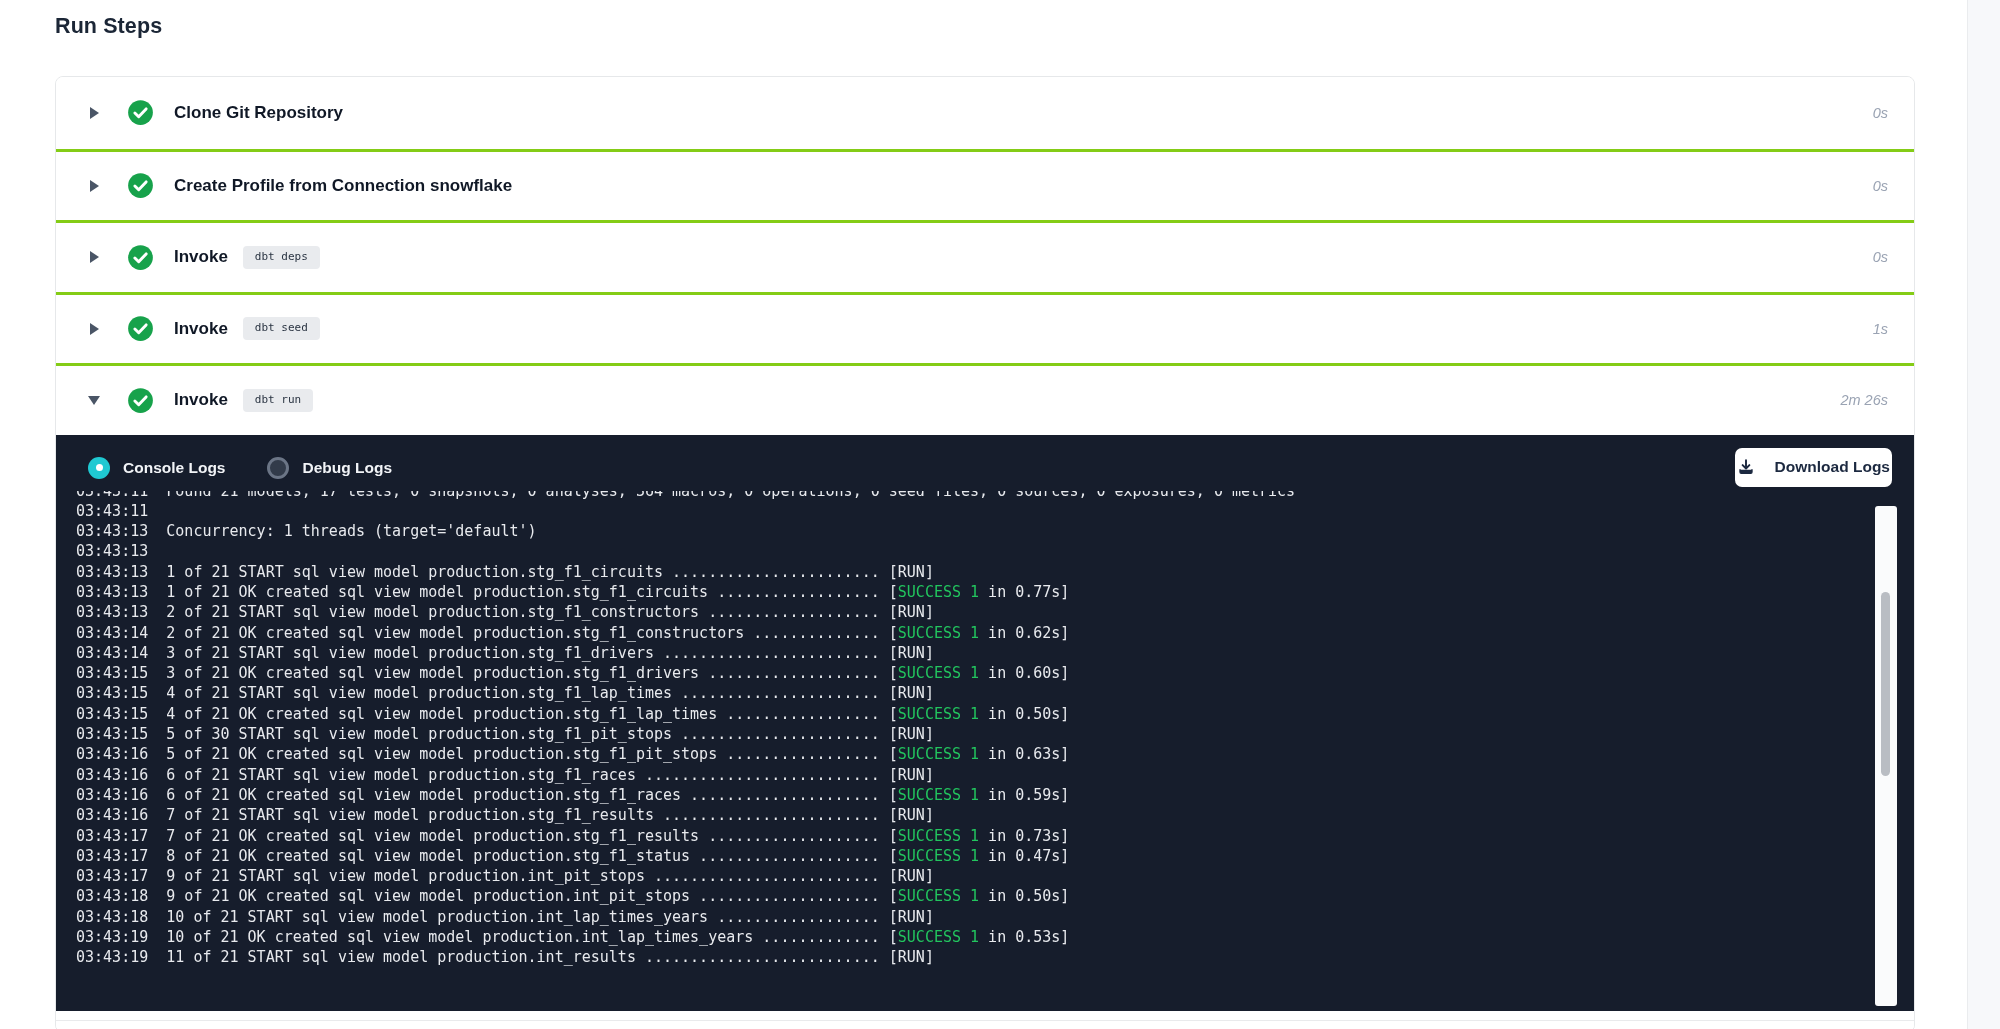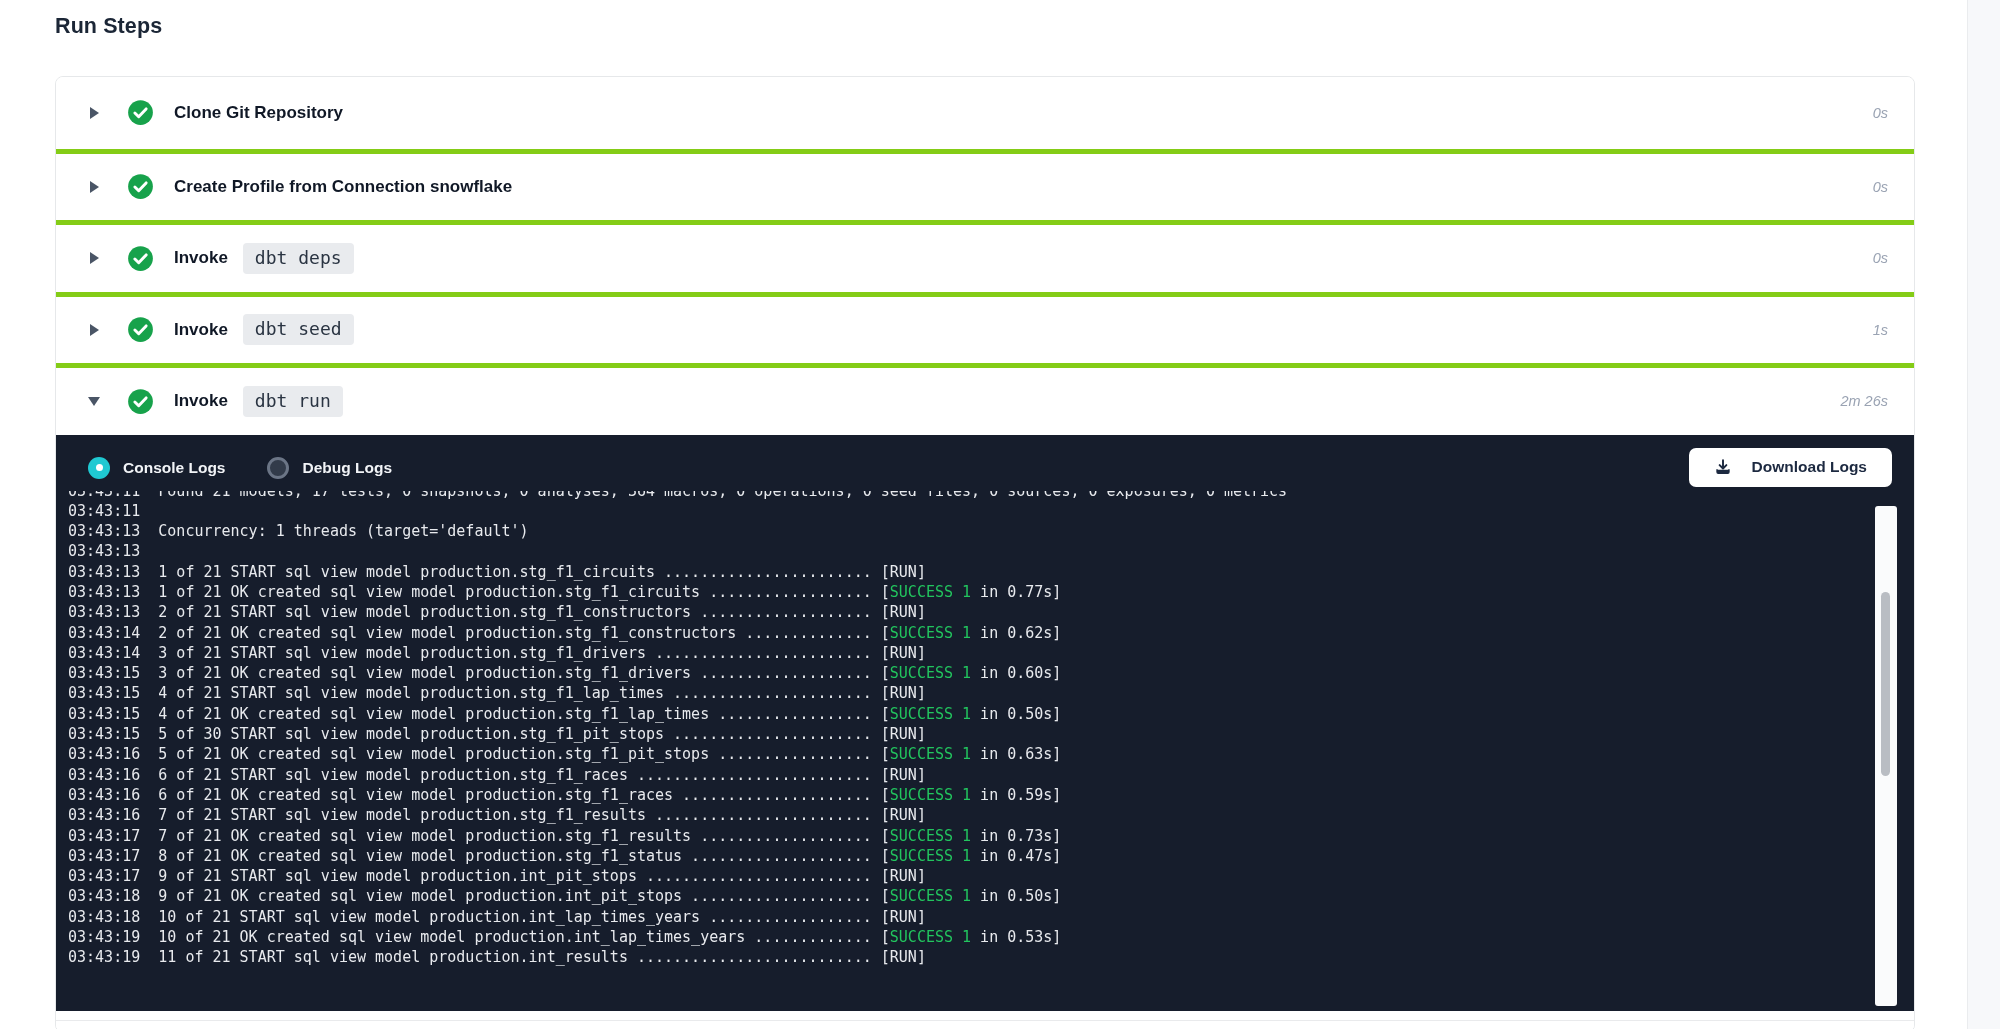--- a/index.html
+++ b/index.html
@@ -28,40 +28,40 @@
     overflow:hidden;
   }
   
   .step-row {
     height:71.5px;
     display:flex; align-items:center;
     padding:0 26px 0 31px;
     background:#fff;
     cursor:pointer;
   }
-  .step-row:not(:first-child) { border-top:5px solid #84cc16; }
+  .step-row:not(:first-child) { border-top:3px solid #84cc16; }
   .caret-box { width:14px; height:16px; display:flex; align-items:center; justify-content:center; margin-right:26px; }
   .caret-right {
     width:0; height:0;
     border-left:9px solid #4a5566;
     border-top:6px solid transparent;
     border-bottom:6px solid transparent;
   }
   .caret-down {
     width:0; height:0;
     border-top:9px solid #4a5566;
     border-left:6px solid transparent;
     border-right:6px solid transparent;
   }
   .check-icon { width:27px; height:27px; margin-right:20px; flex:0 0 auto; }
   .step-label { font-size:17px; font-weight:700; color:#101826; }
   .step-cmd {
     margin-left:15px;
     font-family:"DejaVu Sans Mono","Liberation Mono",monospace;
-    font-size:18px;
+    font-size:11px;
     background:#e9ebee;
     color:#2a3442;
     padding:4px 12px 6px;
     border-radius:4px;
     white-space:pre;
   }
   .step-duration { margin-left:auto; color:#9aa3b3; font-size:14.5px;font-style:italic; }
   
   .log-panel {
     position:relative;
@@ -82,30 +82,30 @@
     flex:0 0 auto;
   }
   .radio.selected { background:#1fc9d2; }
   .radio.selected .dot { width:7px; height:7px; border-radius:50%; background:#ffffff; }
   .radio.unselected { background:#323b4a; border:3px solid #6b7586; }
   .radio-label { margin-left:13px; font-size:15.5px; font-weight:700; color:#f2f4f7; }
   .dl-btn {
     margin-left:auto; margin-right:0;
     display:flex; align-items:center; gap:20px;
     background:#ffffff; border:none; border-radius:7px;
-    padding:10px 25px 11px;
+    padding:10px 2px 11px;
     font-family:"Liberation Sans", sans-serif;
     font-size:15.5px; font-weight:600; color:#1c2940;
     cursor:pointer;
   }
   .dl-btn svg { display:block; }
   .console {
     height:519px;
     overflow:hidden;
-    padding-left:12px;
+    padding-left:20px;
     font-family:"DejaVu Sans Mono","Liberation Mono",monospace;
     font-size:15px;
     line-height:20.3px;
     color:#e8eaee;
   }
   .console-inner { margin-top:-10px; }
   .log-line { white-space:pre; }
   .log-line .ok-green { color:#22c55e; }
   .sb-track {
     position:absolute; right:17px; top:71px;

